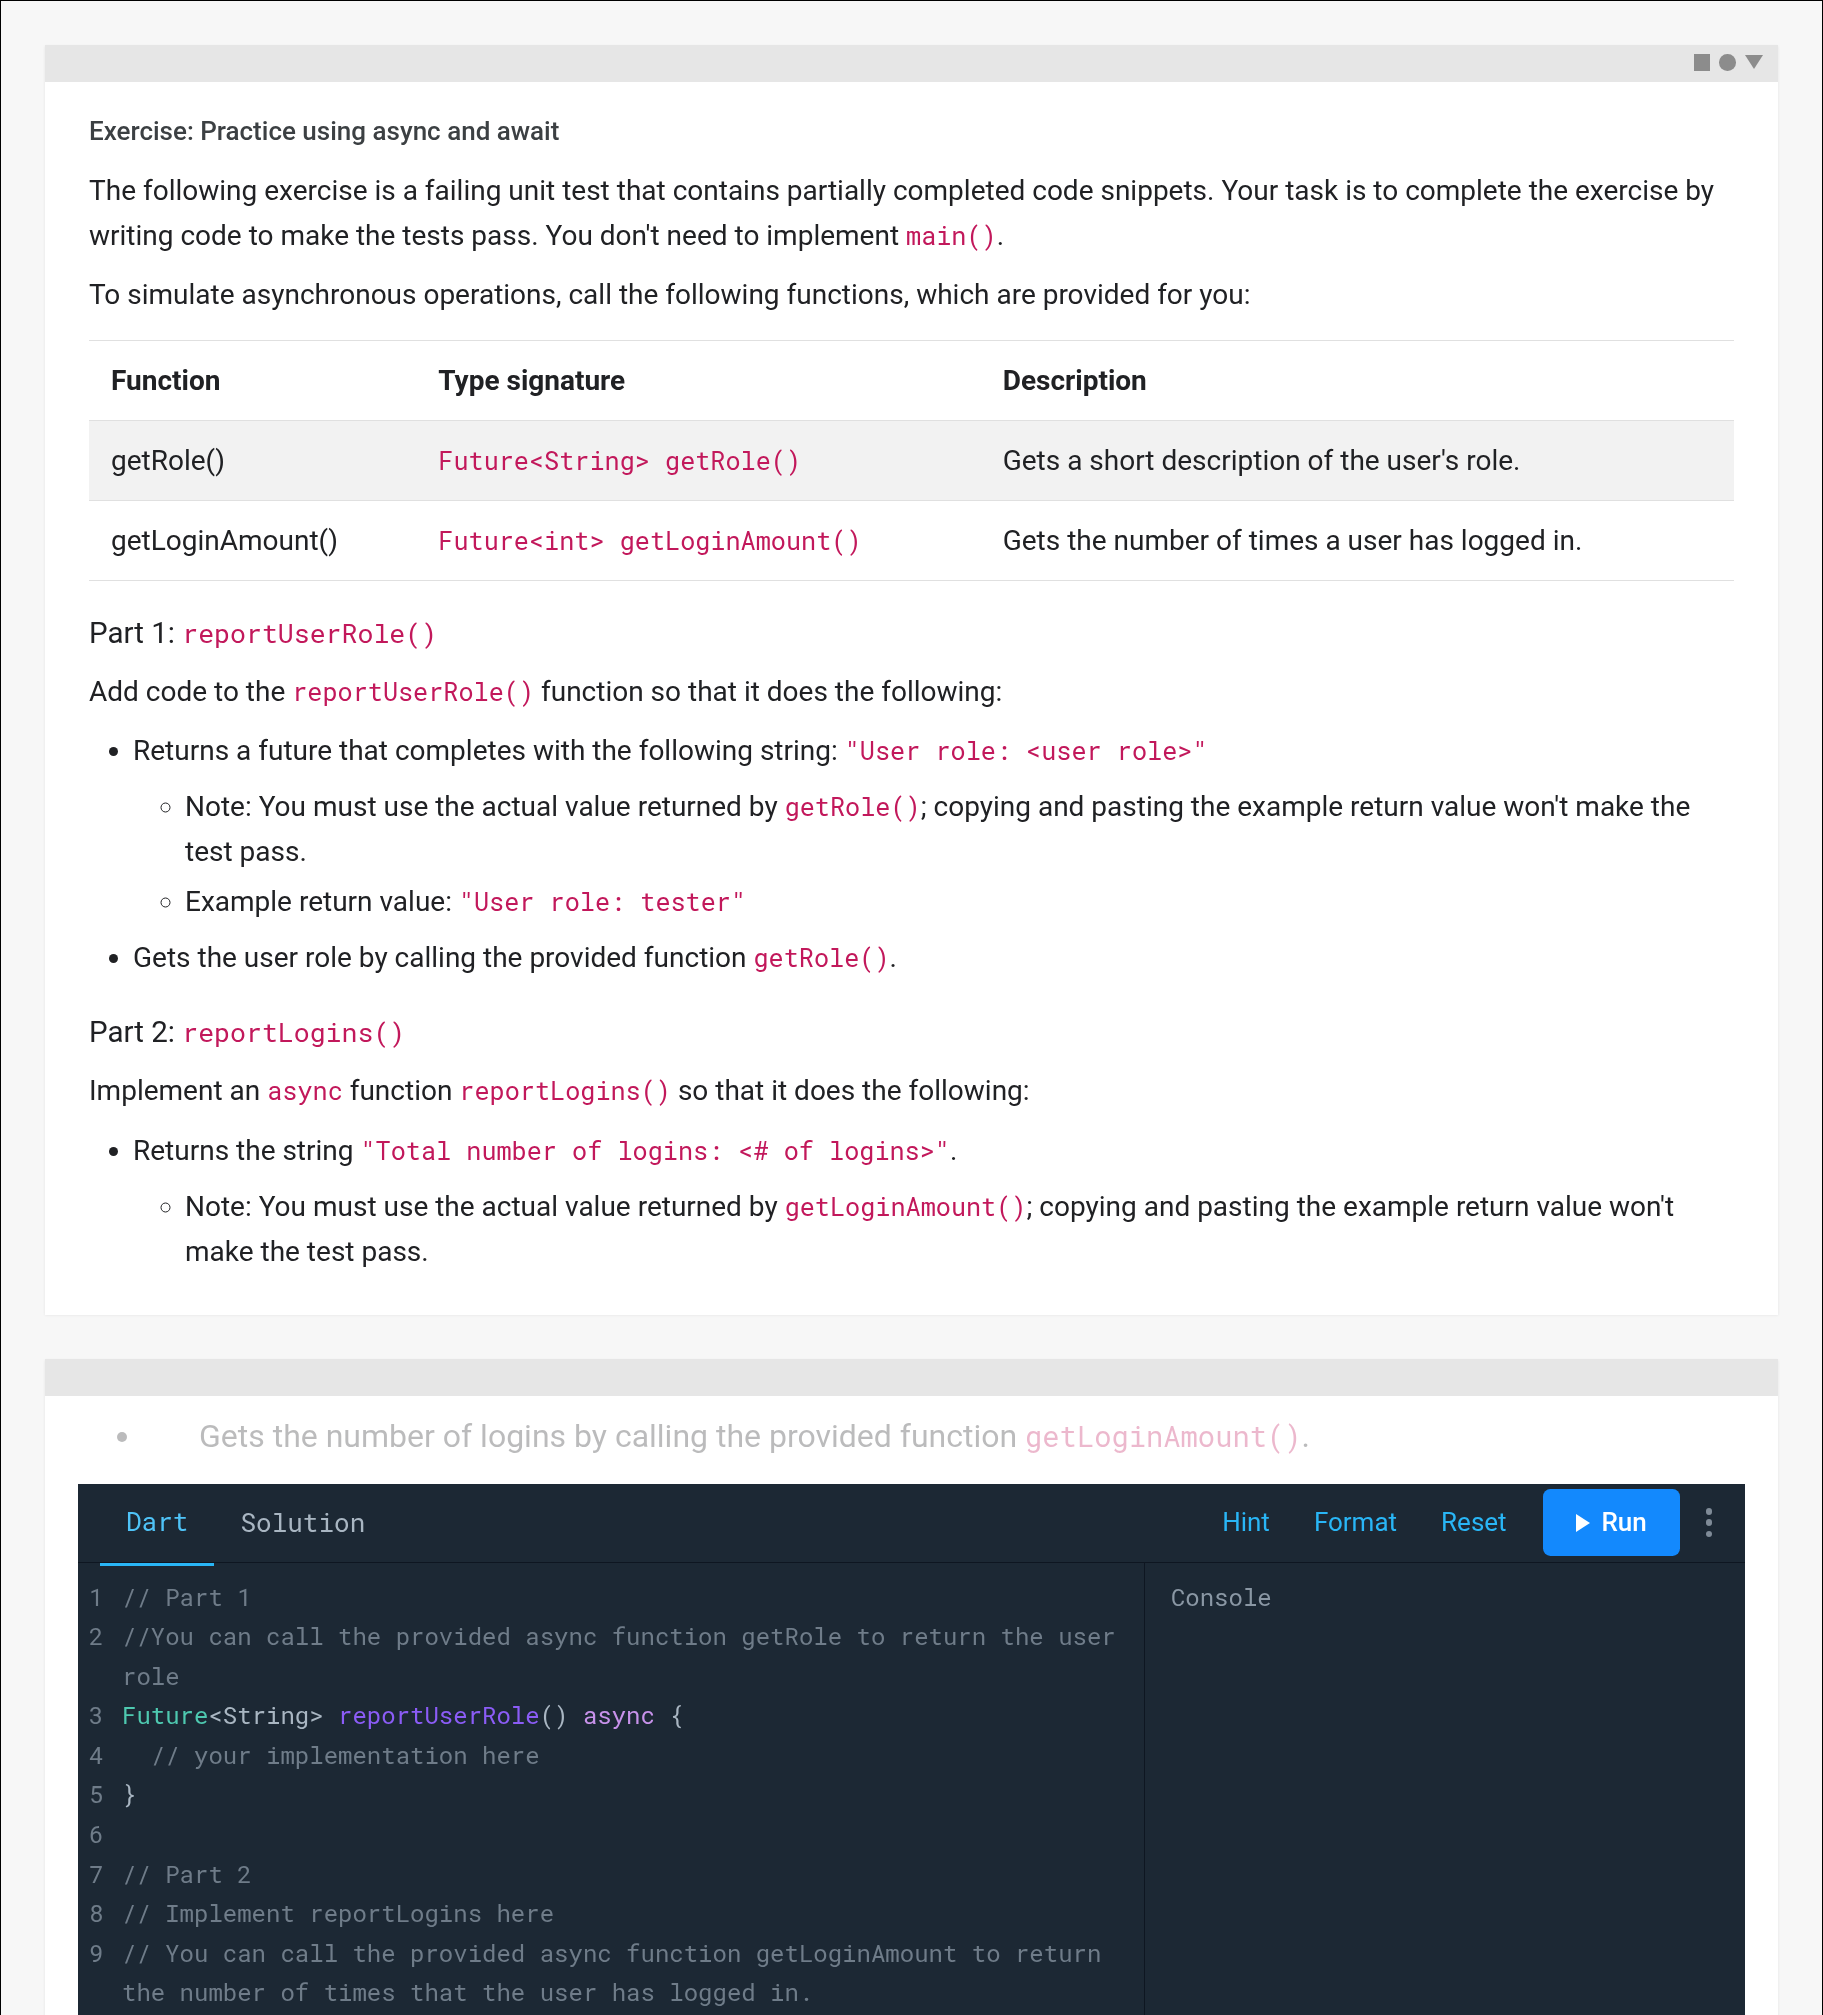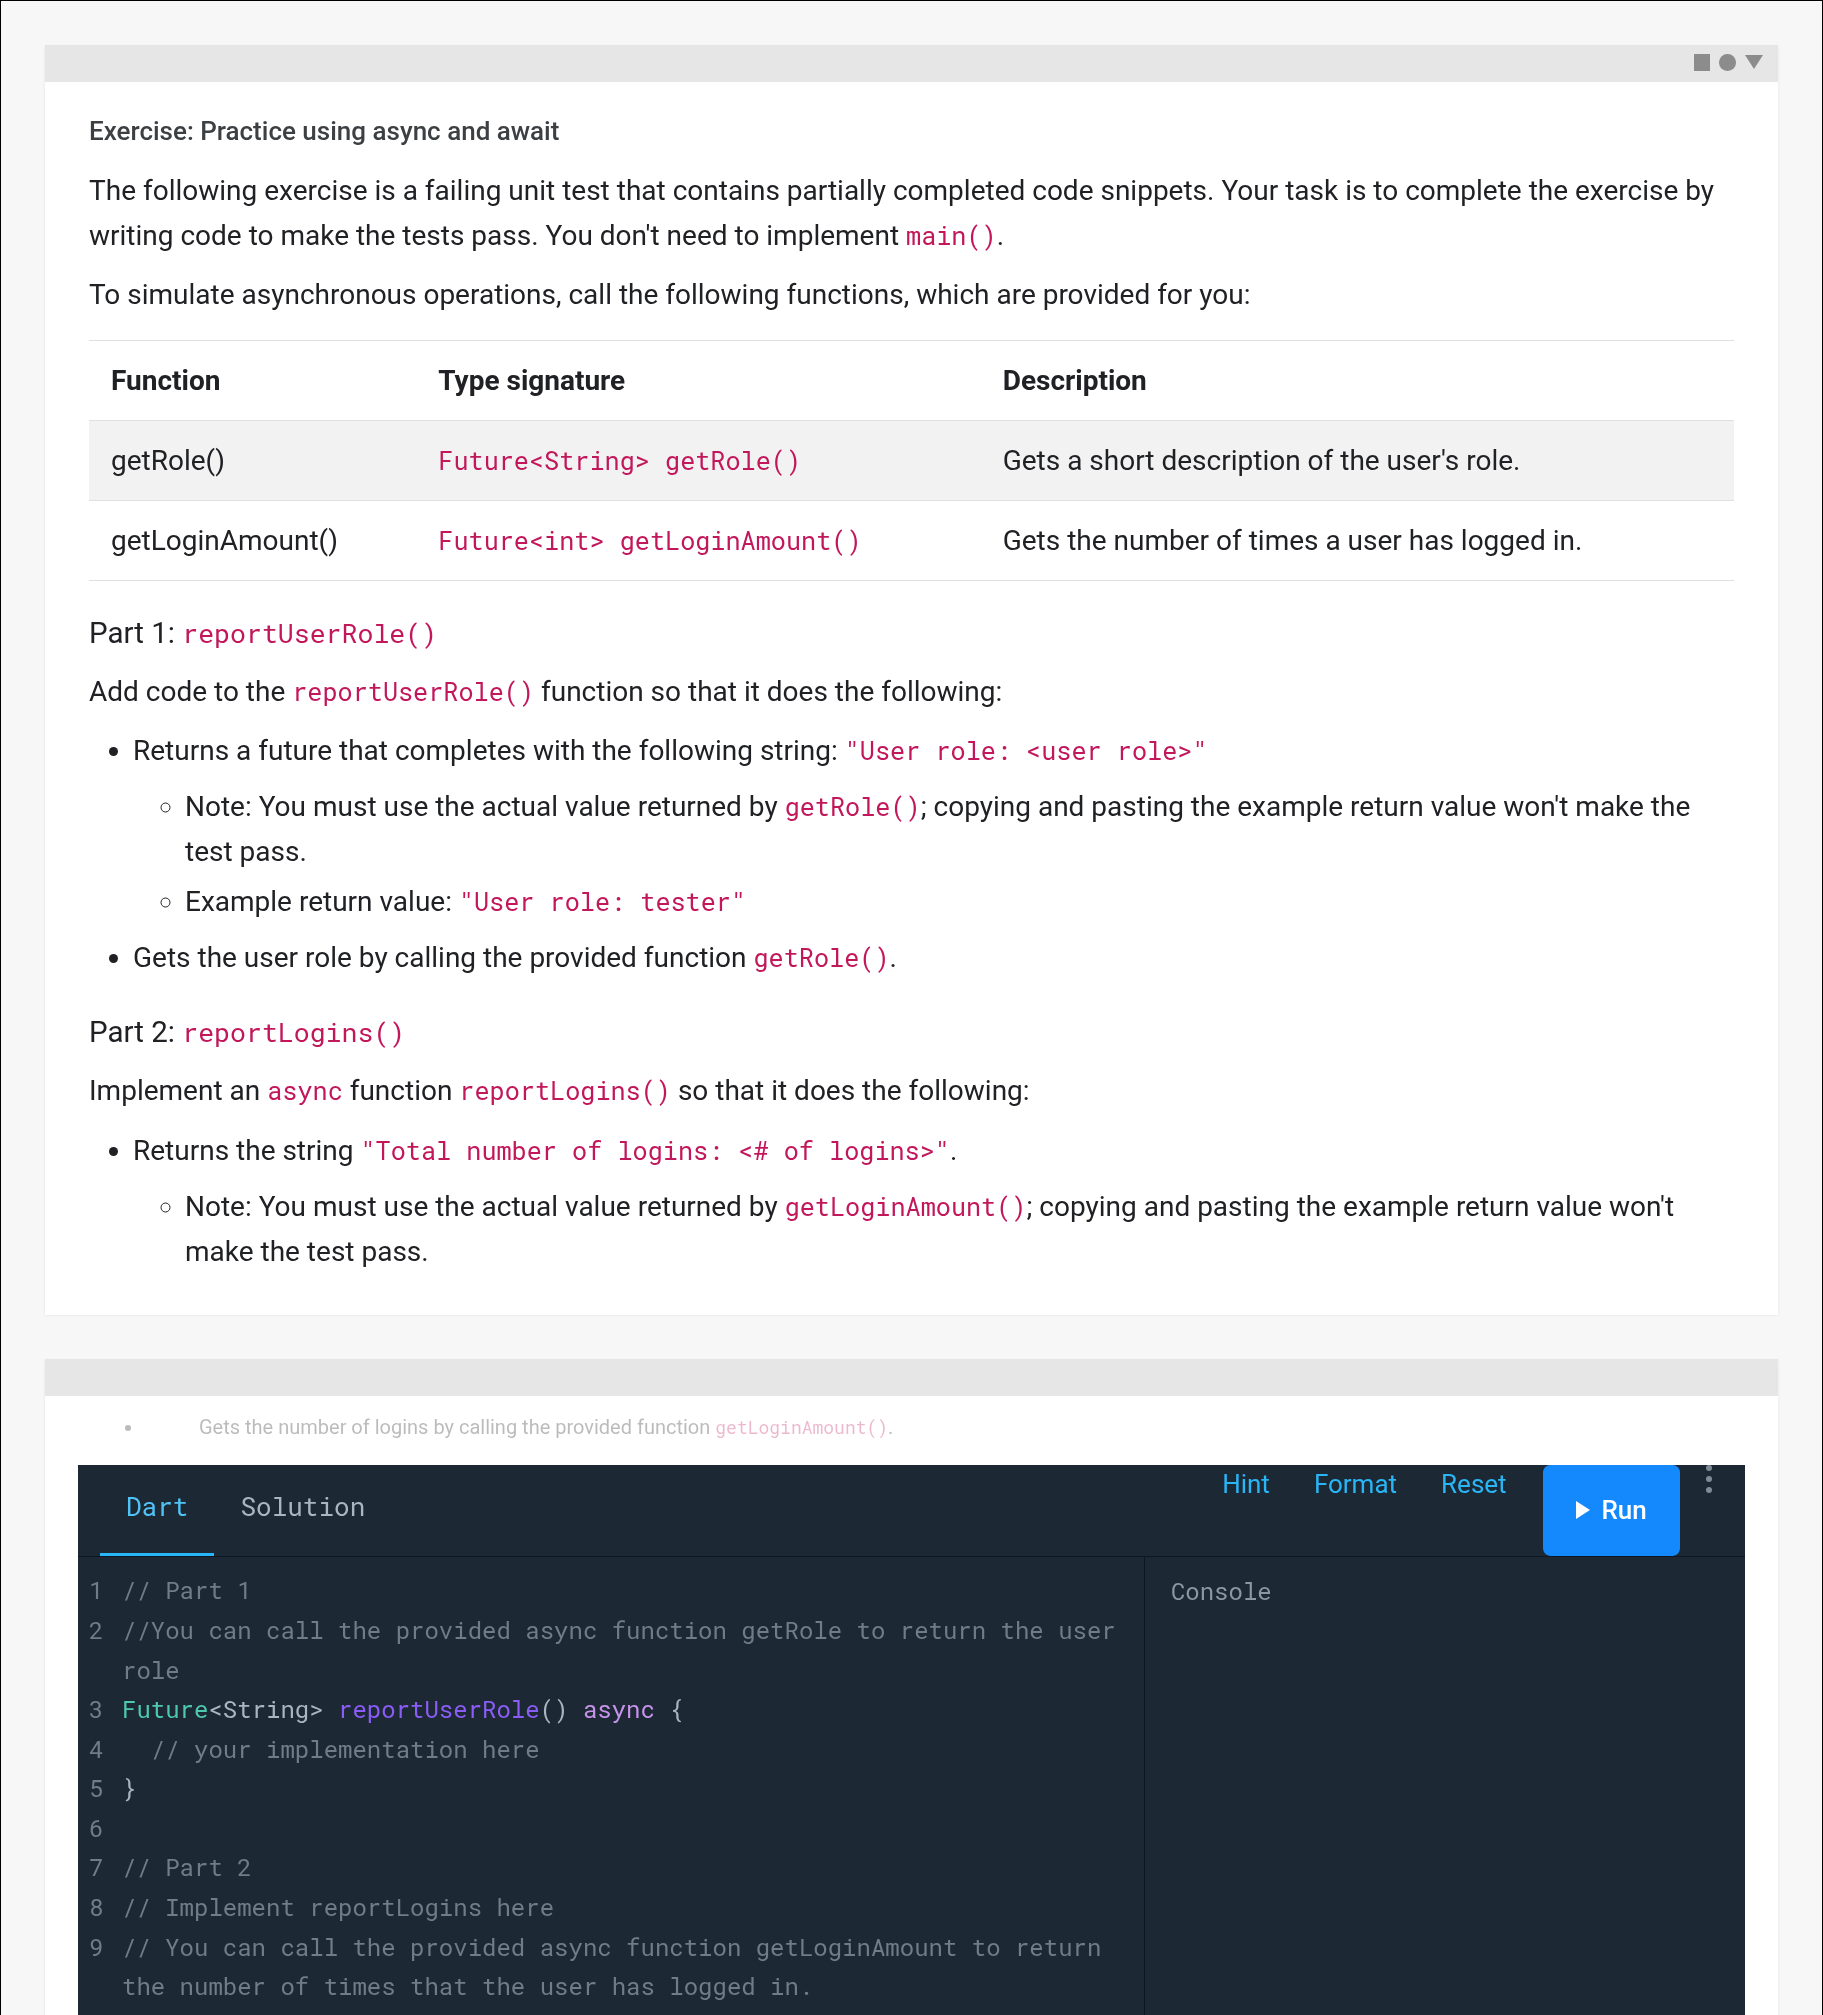--- a/index.html
+++ b/index.html
@@ -68,38 +68,39 @@
     margin-top: 29.5px;
     margin-bottom: 11px;
     color: #202124;
   }
   ul { margin: 11px 0 11px 44px; }
   ul ul { list-style: circle; margin-left: 52px; }
   li { margin: 5.5px 0; line-height: 1.6; }
   .hidden-overflow {
     color: #202124;
     padding-left: 44px;
-    font-size: 20px;
+    font-size: 32px;
     position: relative;
     overflow: hidden;
   }
   .hidden-overflow .fade-text {
     opacity: 0.3;
     padding: 3.7px 0 11px 55px;
   }
   .hidden-overflow ul { margin-left: 55px; }
   
   .editor {
     background: #1c2834;
     margin-top: 0;
   }
   .editor-tabs {
     display: flex;
+    align-items: center;
     padding: 0 22px;
-    height: 92px;
+    height: 79px;
     border-bottom: 1.8px solid #0e1621;
     font-family: "Roboto Mono", monospace;
     font-size: 26px;
   }
   .tab {
     padding: 22px 26px;
     color: #a9b6c2;
     cursor: pointer;
   }
   .tab.active {

